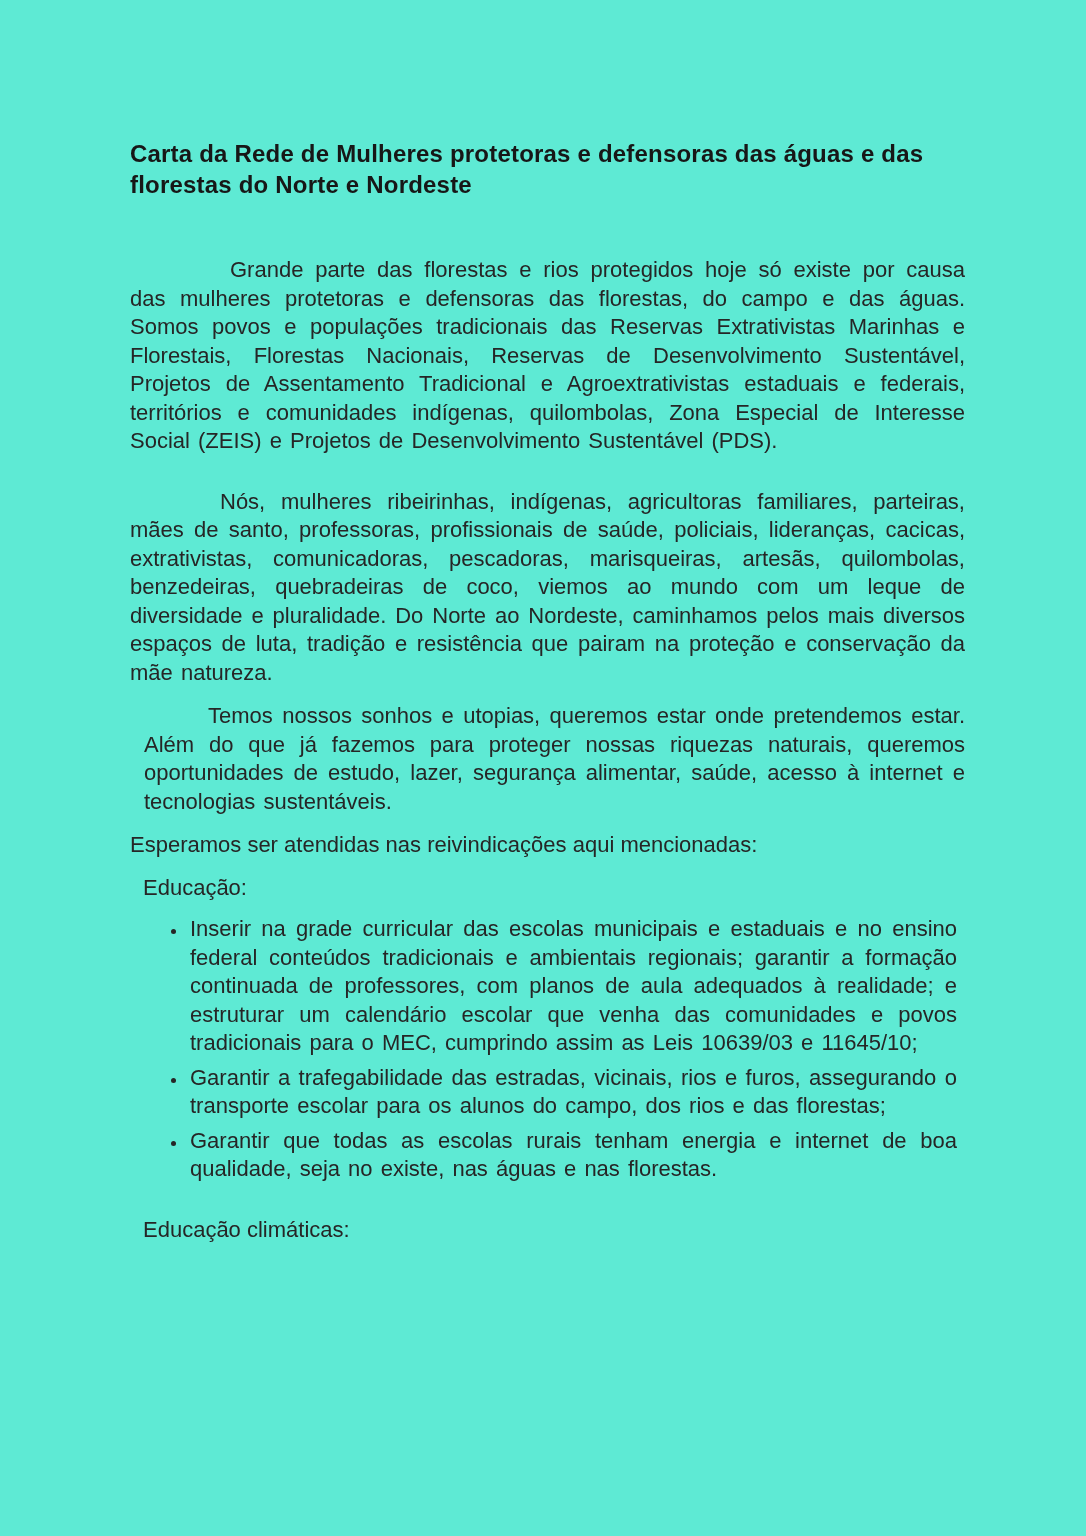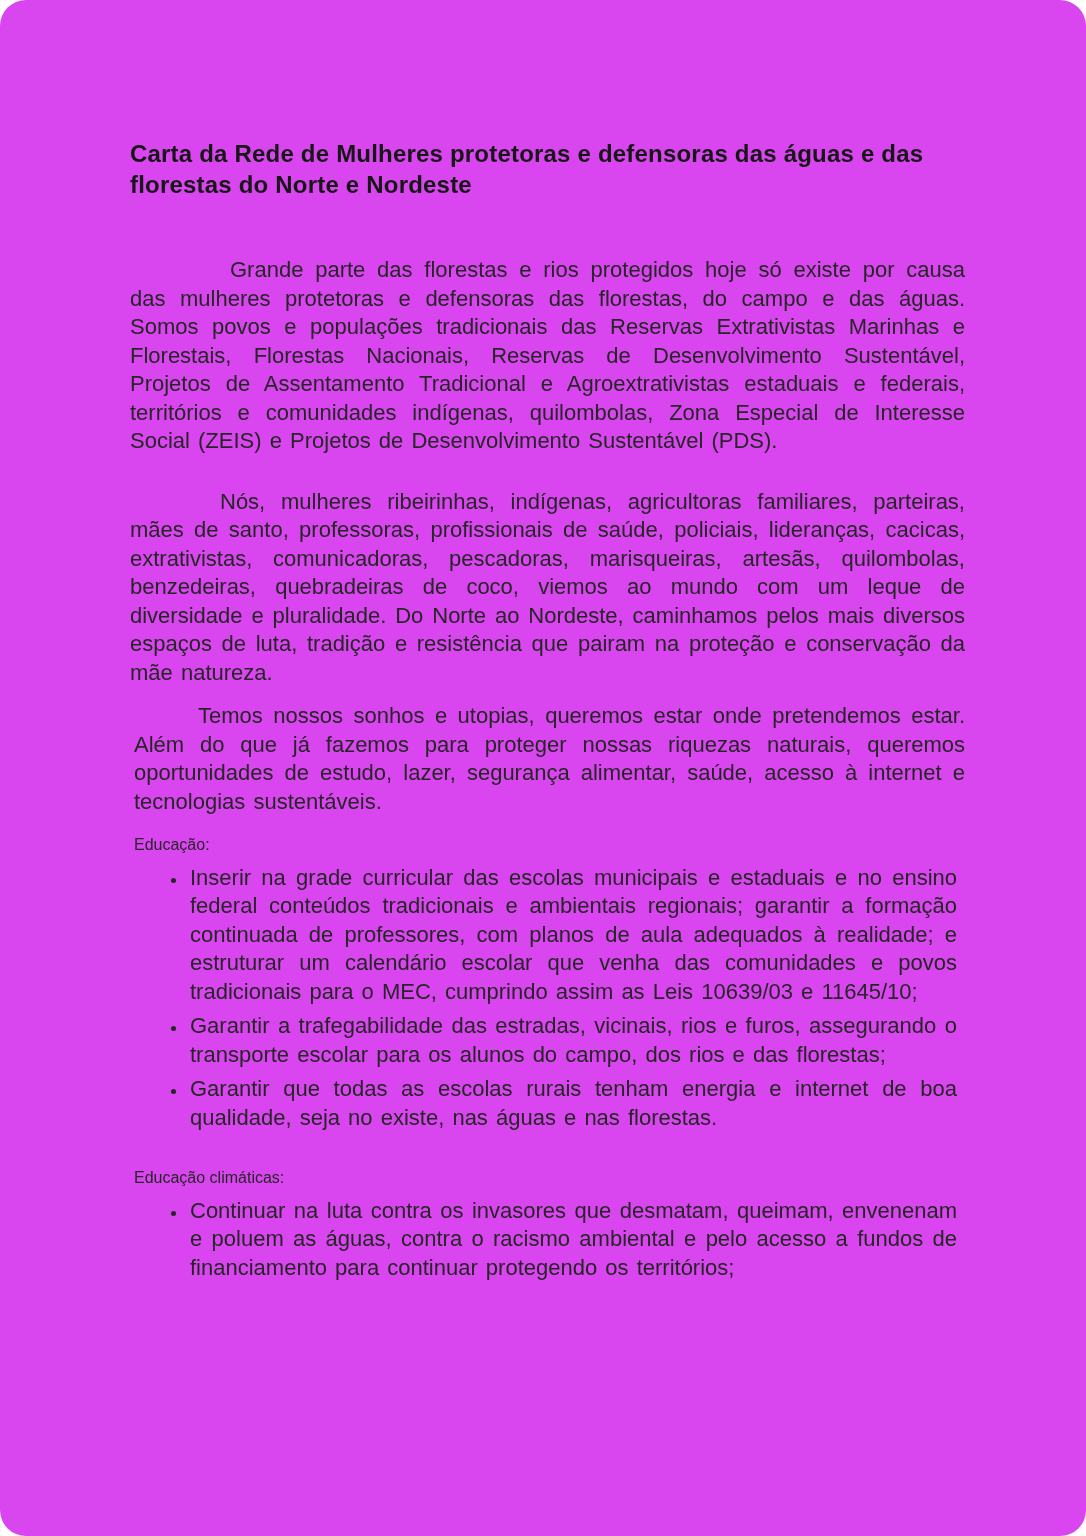--- a/index.html
+++ b/index.html
@@ -5,55 +5,54 @@
   html, body {
     margin: 0;
     padding: 0;
     background: #ffffff;
   }
   .page {
     position: relative;
     width: 1086px;
     height: 1536px;
     box-sizing: border-box;
-    background: #d946ef;
+    background: #5eead4;
     padding: 138px 121px 0 130px;
     font-family: "Liberation Sans", "DejaVu Sans", sans-serif;
     color: #262626;
     overflow: hidden;
-    border-radius: 26px;
   }
   .doc-title {
     font-size: 24px;
     line-height: 31px;
     font-weight: 700;
     color: #171717;
     margin: 0 0 56px 0;
     letter-spacing: 0.2px;
   }
   .para {
     font-size: 22px;
     line-height: 28.5px;
     text-align: justify;
     margin: 0 0 15px 0;
     word-spacing: 2px;
   }
   .indent-lg { text-indent: 100px; margin-top: 29px; }
   .indent-md { text-indent: 90px; margin-top: 32px; }
-  .indent-sm { text-indent: 64px; margin-left: 4px; }
+  .indent-sm { text-indent: 64px; margin-left: 14px; }
   .lead {
     font-size: 22px;
     line-height: 28.5px;
     margin: 0 0 14px 0;
   }
   .section-heading {
-    font-size: 16px;
+    font-size: 22px;
     font-weight: 400;
     line-height: 28.5px;
-    margin: 4px;
+    margin: 13px;
     color: #262626;
   }
   .section-heading.spaced-above {
     margin-top: 32px;
   }
   ul.bullet-list {
     margin: 0;
     padding: 0 0 0 58px;
     list-style: disc outside;
   }
@@ -75,28 +74,26 @@
 <div class="page">
 
   <h1 class="doc-title">Carta da Rede de Mulheres protetoras e defensoras das águas e das florestas do Norte e Nordeste</h1>
 
   <p class="para indent-lg">Grande parte das florestas e rios protegidos hoje só existe por causa das mulheres protetoras e defensoras das florestas, do campo e das águas. Somos povos e populações tradicionais das Reservas Extrativistas Marinhas e Florestais, Florestas Nacionais, Reservas de Desenvolvimento Sustentável, Projetos de Assentamento Tradicional e Agroextrativistas estaduais e federais, territórios e comunidades indígenas, quilombolas, Zona Especial de Interesse Social (ZEIS) e Projetos de Desenvolvimento Sustentável (PDS).</p>
 
   <p class="para indent-md">Nós, mulheres ribeirinhas, indígenas, agricultoras familiares, parteiras, mães de santo, professoras, profissionais de saúde, policiais, lideranças, cacicas, extrativistas, comunicadoras, pescadoras, marisqueiras, artesãs, quilombolas, benzedeiras, quebradeiras de coco, viemos ao mundo com um leque de diversidade e pluralidade. Do Norte ao Nordeste, caminhamos pelos mais diversos espaços de luta, tradição e resistência que pairam na proteção e conservação da mãe natureza.</p>
 
   <p class="para indent-sm">Temos nossos sonhos e utopias, queremos estar onde pretendemos estar. Além do que já fazemos para proteger nossas riquezas naturais, queremos oportunidades de estudo, lazer, segurança alimentar, saúde, acesso à internet e tecnologias sustentáveis.</p>
 
+  <p class="lead">Esperamos ser atendidas nas reivindicações aqui mencionadas:</p>
 
   <h2 class="section-heading">Educação:</h2>
 
   <ul class="bullet-list">
     <li>Inserir na grade curricular das escolas municipais e estaduais e no ensino federal conteúdos tradicionais e ambientais regionais; garantir a formação continuada de professores, com planos de aula adequados à realidade; e estruturar um calendário escolar que venha das comunidades e povos tradicionais para o MEC, cumprindo assim as Leis 10639/03 e 11645/10;</li>
     <li>Garantir a trafegabilidade das estradas, vicinais, rios e furos, assegurando o transporte escolar para os alunos do campo, dos rios e das florestas;</li>
     <li>Garantir que todas as escolas rurais tenham energia e internet de boa qualidade, seja no existe, nas águas e nas florestas.</li>
   </ul>
 
   <h2 class="section-heading spaced-above">Educação climáticas:</h2>
 
-  <ul class="bullet-list">
-    <li>Continuar na luta contra os invasores que desmatam, queimam, envenenam e poluem as águas, contra o racismo ambiental e pelo acesso a fundos de financiamento para continuar protegendo os territórios;</li>
-  </ul>
 
 </div>
 
 </body></html>

